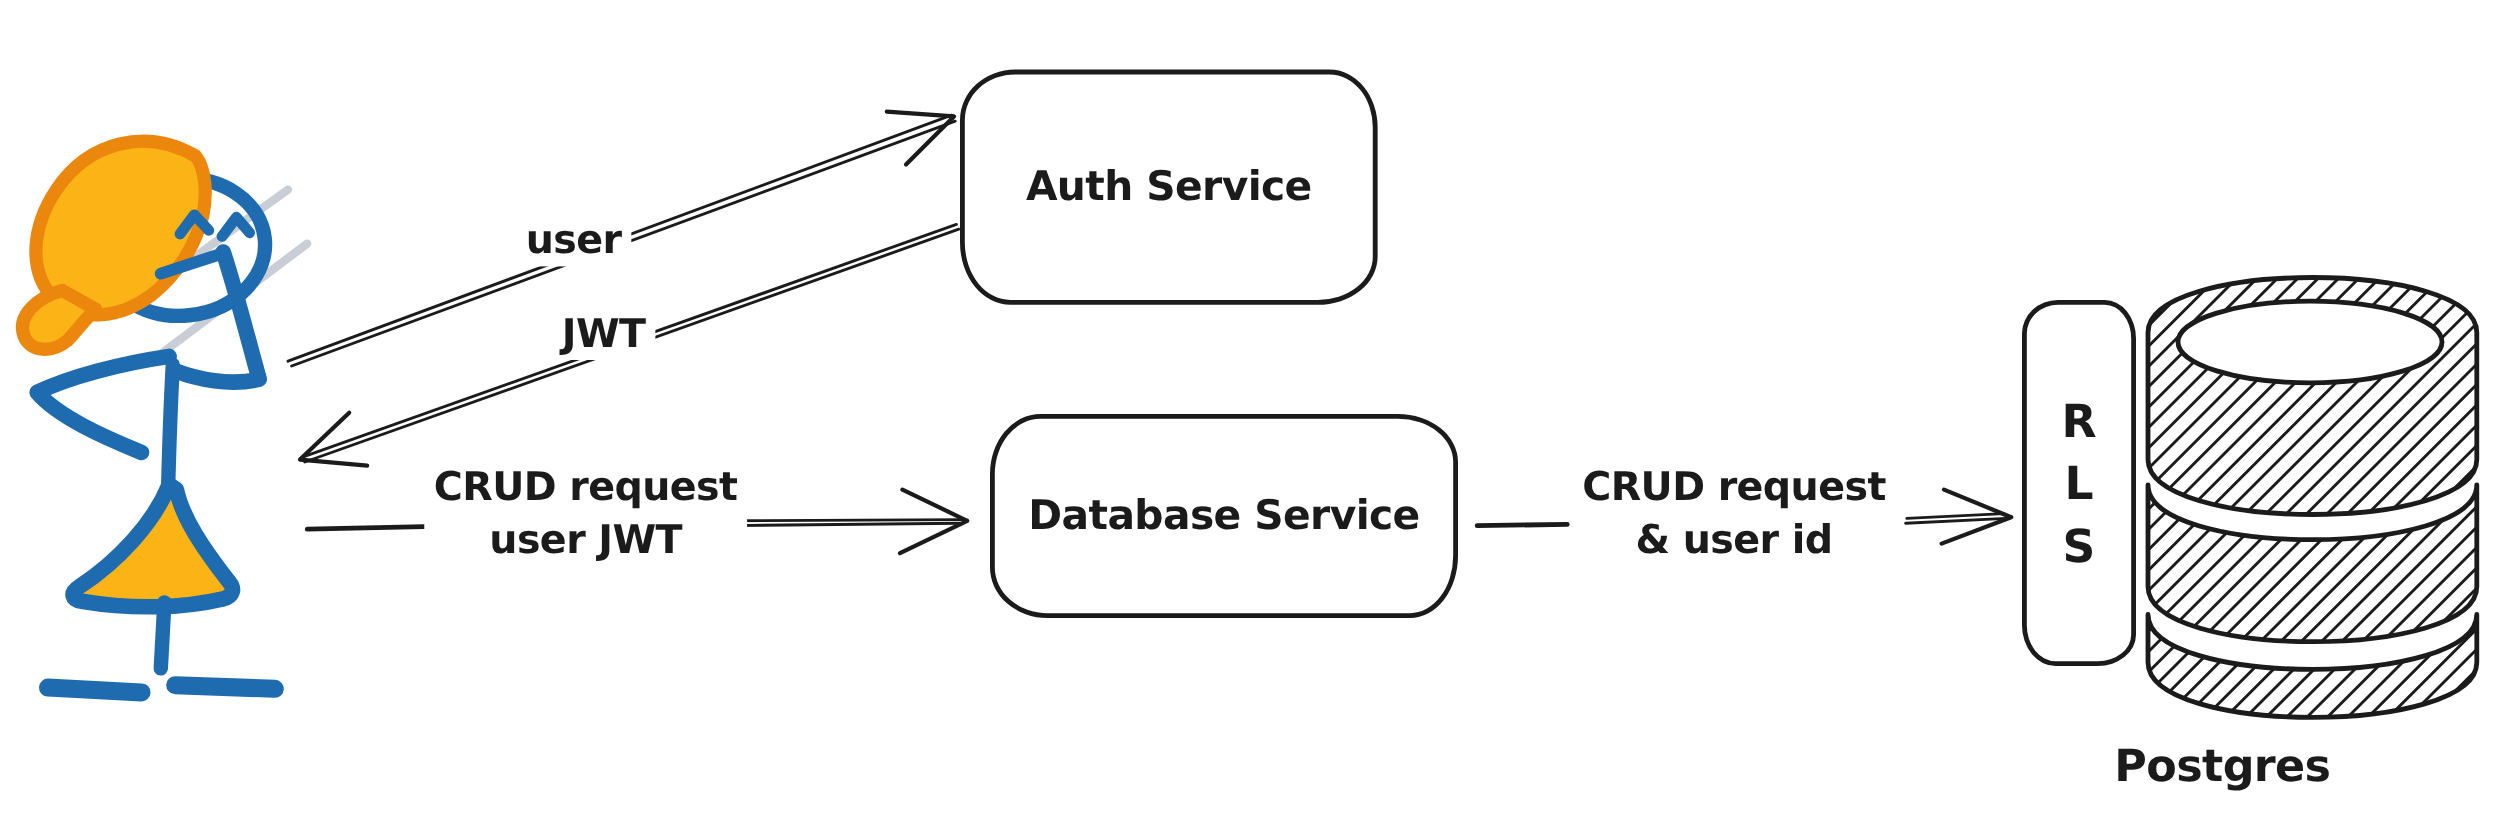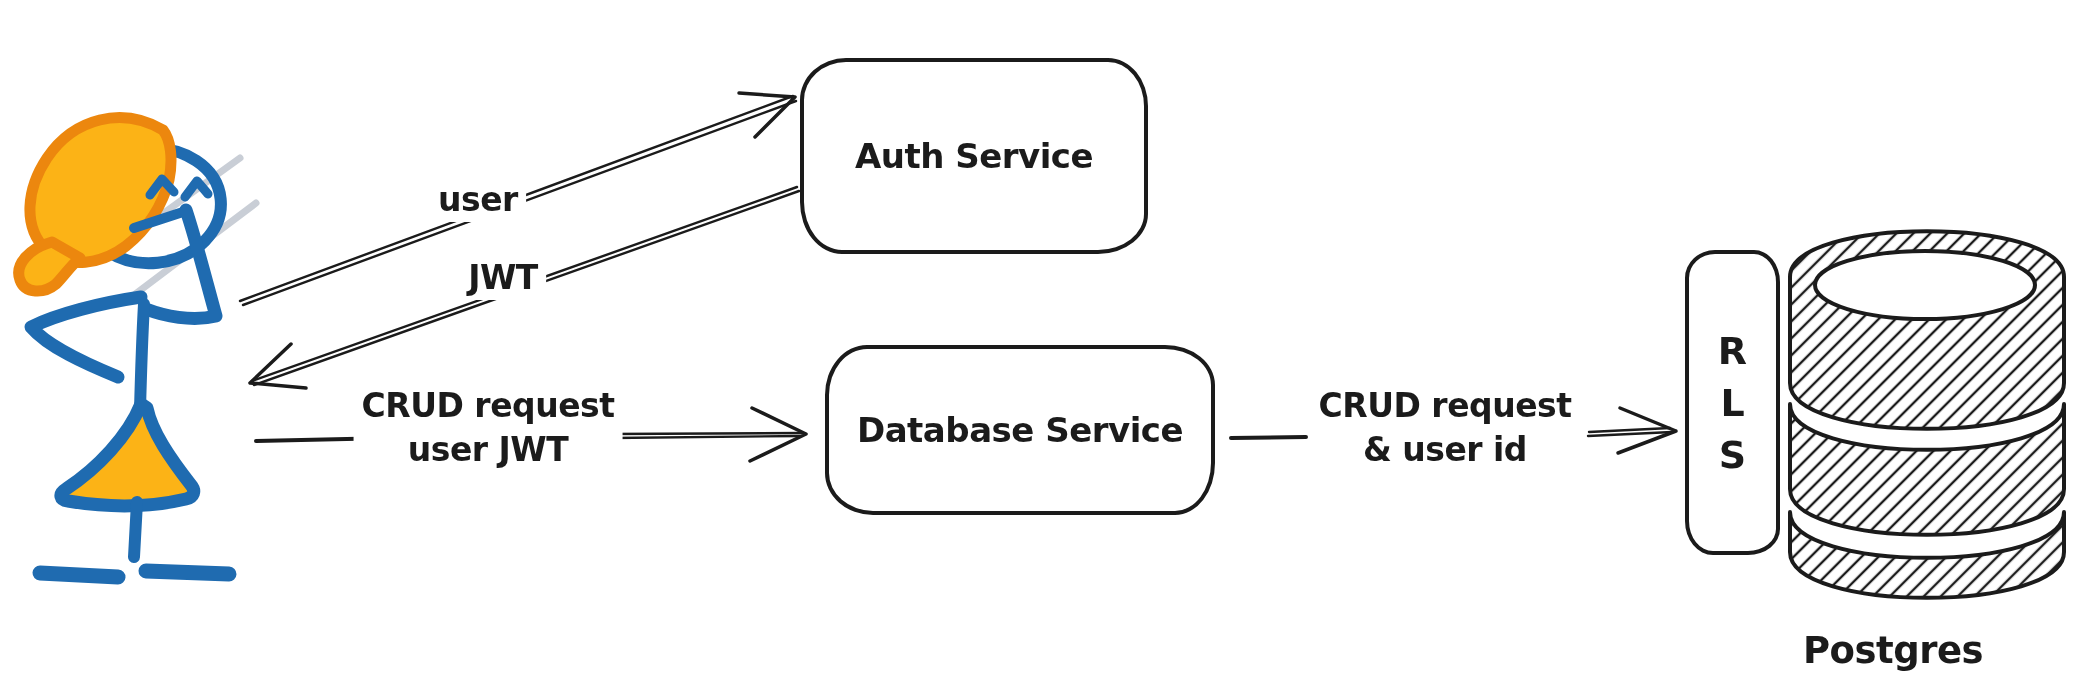--- a/index.html
+++ b/index.html
@@ -144,15 +144,15 @@
   <div class="edge-label" style="left:483px;top:278px;margin-left:20px;">JWT</div>
   <div class="edge-label" style="left:488px;top:428px;">
     <div>CRUD request</div>
     <div>user JWT</div>
   </div>
   <div class="edge-label" style="left:1445px;top:428px;">
     <div>CRUD request</div>
     <div>&amp; user id</div>
   </div>
 
-  <div class="caption" style="left:1893px;top:638px;margin-top:12px;">Postgres</div>
+  <div class="caption" style="left:1852px;top:638px;">Postgres</div>
 
 </div>
 
 </body></html>

